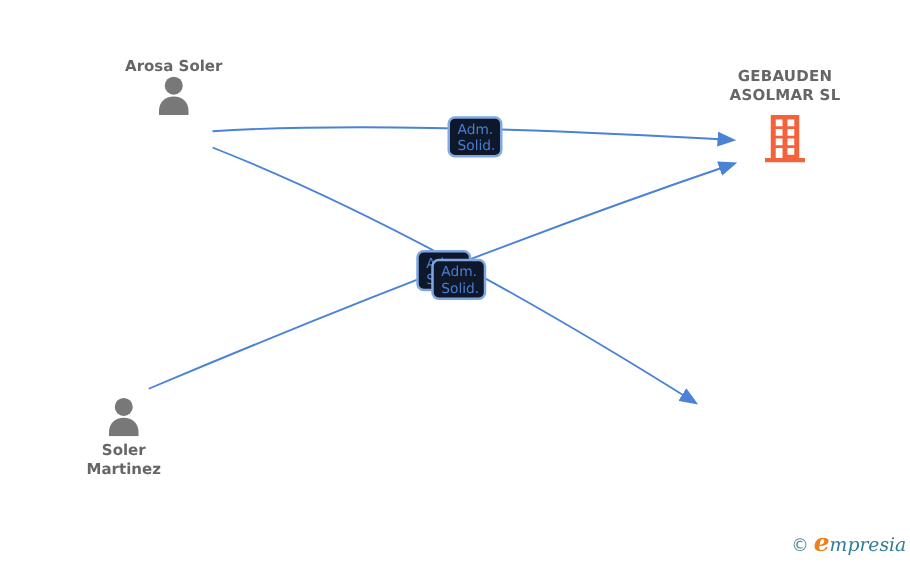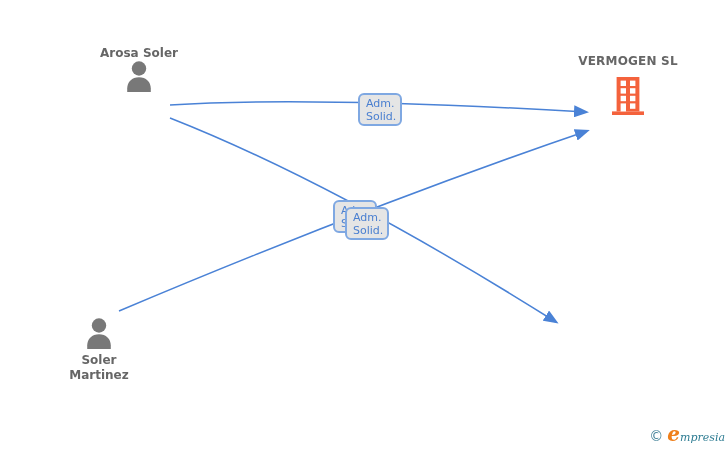--- a/index.html
+++ b/index.html
@@ -13,35 +13,35 @@
   .node{position:absolute;width:110px;text-align:center;z-index:2;cursor:pointer;}
   .node .nm{font-size:12px;line-height:15px;color:#666666;font-weight:bold;}
   .node .nm.company{font-weight:bold;letter-spacing:0.2px;}
   .node .nm.muted{color:#999999;}
   .node svg{display:block;margin:0 auto;}
   .gap-top{margin-top:10px;}
   .gap-top-sm{margin-top:4px;}
 
   .edge-label{
     position:absolute;width:44px;height:33px;box-sizing:border-box;
-    background:#e5e5e5;border:2px solid #7fa8e2;border-radius:6px;
+    background:#0f172a;border:2px solid #7fa8e2;border-radius:6px;
     padding:2px 0 0 6px;font-size:11px;line-height:13px;color:#4a7fd0;
     z-index:3;text-align:left;
   }
   .edge-label.front{z-index:4;}
 
   .brand{
     position:absolute;right:3px;bottom:4px;z-index:5;
     display:flex;align-items:baseline;cursor:pointer;white-space:nowrap;
   }
   .brand .copy{font-size:14px;color:#48869c;margin-right:4px;}
   .brand .e{font-family:"DejaVu Serif","Liberation Serif",serif;font-style:italic;font-weight:bold;
     font-size:20px;color:#ef7f1a;}
   .brand .rest{font-family:"DejaVu Serif","Liberation Serif",serif;font-style:italic;
-    font-size:11px;color:#2f7d93;}
+    font-size:15px;color:#2f7d93;}
 </style>
 </head>
 <body>
 
 <div class="canvas">
 
   <svg class="edges" width="728" height="450" viewBox="0 0 728 450">
     <defs>
       <marker id="arrow" viewBox="0 0 10 8" refX="8" refY="4" markerWidth="10" markerHeight="8" orient="auto">
         <path d="M0,0 L10,4 L0,8 Z" fill="#4a82d6"></path>
@@ -57,21 +57,22 @@
       <div>Arosa Soler</div>
     </div>
     <svg class="gap-top" width="28" height="31" viewBox="0 0 28 31">
       <circle cx="14" cy="7.5" r="7.2" fill="#787878"></circle>
       <path d="M14 16.2 C7 16.2 2.2 21 2.2 27.5 L2.2 31 L25.8 31 L25.8 27.5 C25.8 21 21 16.2 14 16.2 Z" fill="#787878"></path>
     </svg>
   </div>
 
   <div class="node" style="left:573px;top:54px;">
     <div class="nm company">
-      <div>VERMOGEN SL</div>
+      <div>GEBAUDEN</div>
+      <div>ASOLMAR SL</div>
     </div>
     <svg class="gap-top" style="margin-top:8px;" width="32" height="38" viewBox="0 0 32 38">
       <rect x="4.6" y="0" width="22.8" height="34.4" fill="#f4623c"></rect>
       <rect x="0" y="34.4" width="32" height="3.6" fill="#f4623c"></rect>
       <rect x="8.6" y="3.6" width="5.4" height="5.4" fill="#ffffff"></rect>
       <rect x="18" y="3.6" width="5.4" height="5.4" fill="#ffffff"></rect>
       <rect x="8.6" y="11.2" width="5.4" height="5.4" fill="#ffffff"></rect>
       <rect x="18" y="11.2" width="5.4" height="5.4" fill="#ffffff"></rect>
       <rect x="8.6" y="18.8" width="5.4" height="5.4" fill="#ffffff"></rect>
       <rect x="18" y="18.8" width="5.4" height="5.4" fill="#ffffff"></rect>

